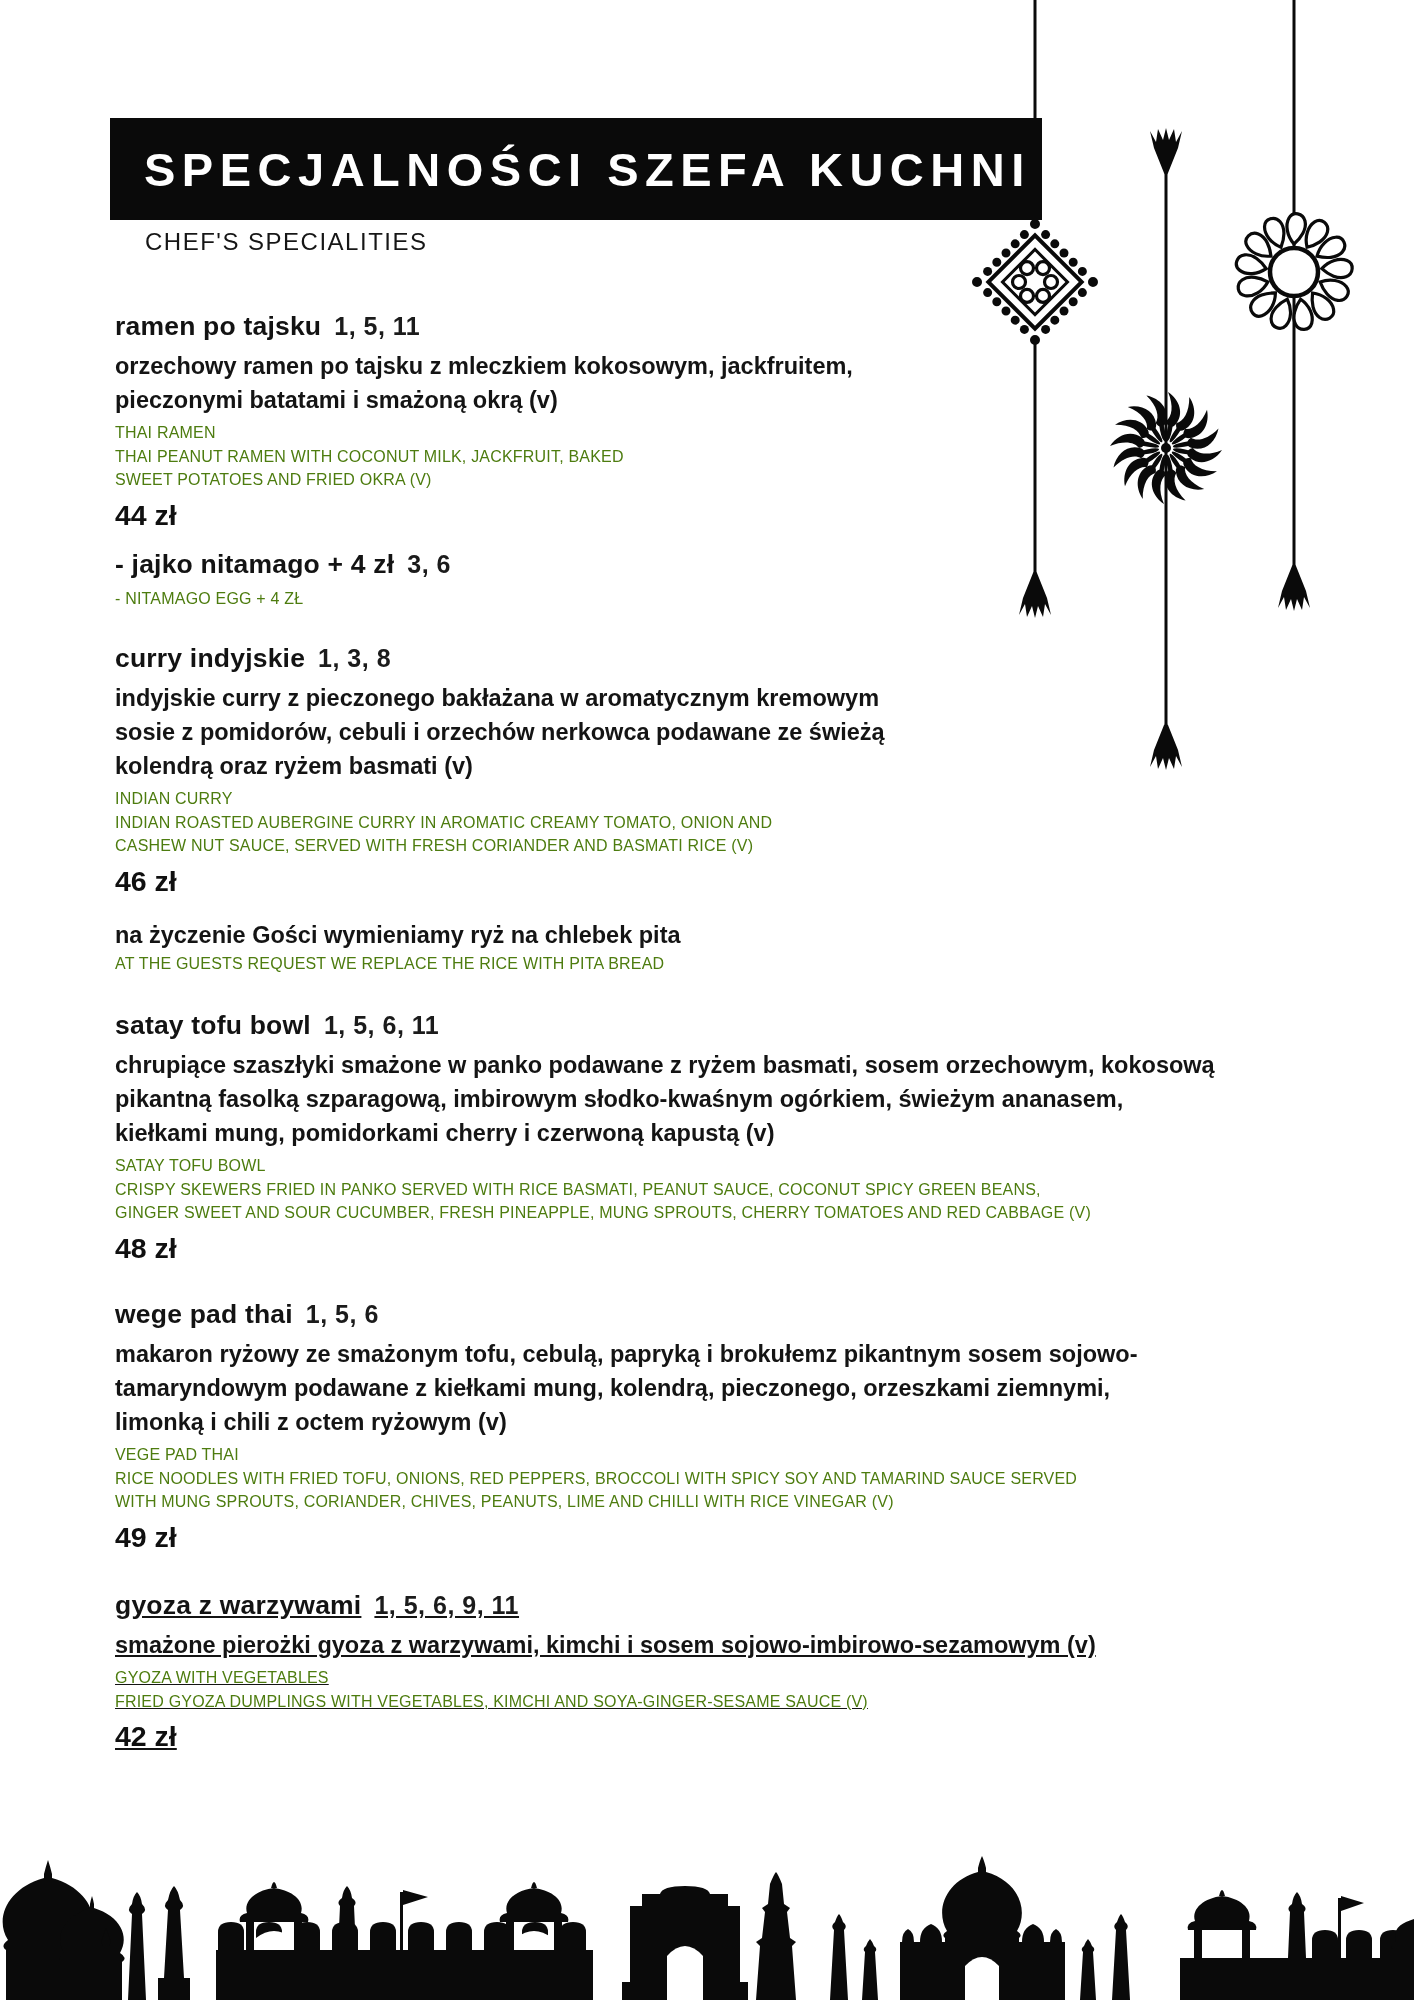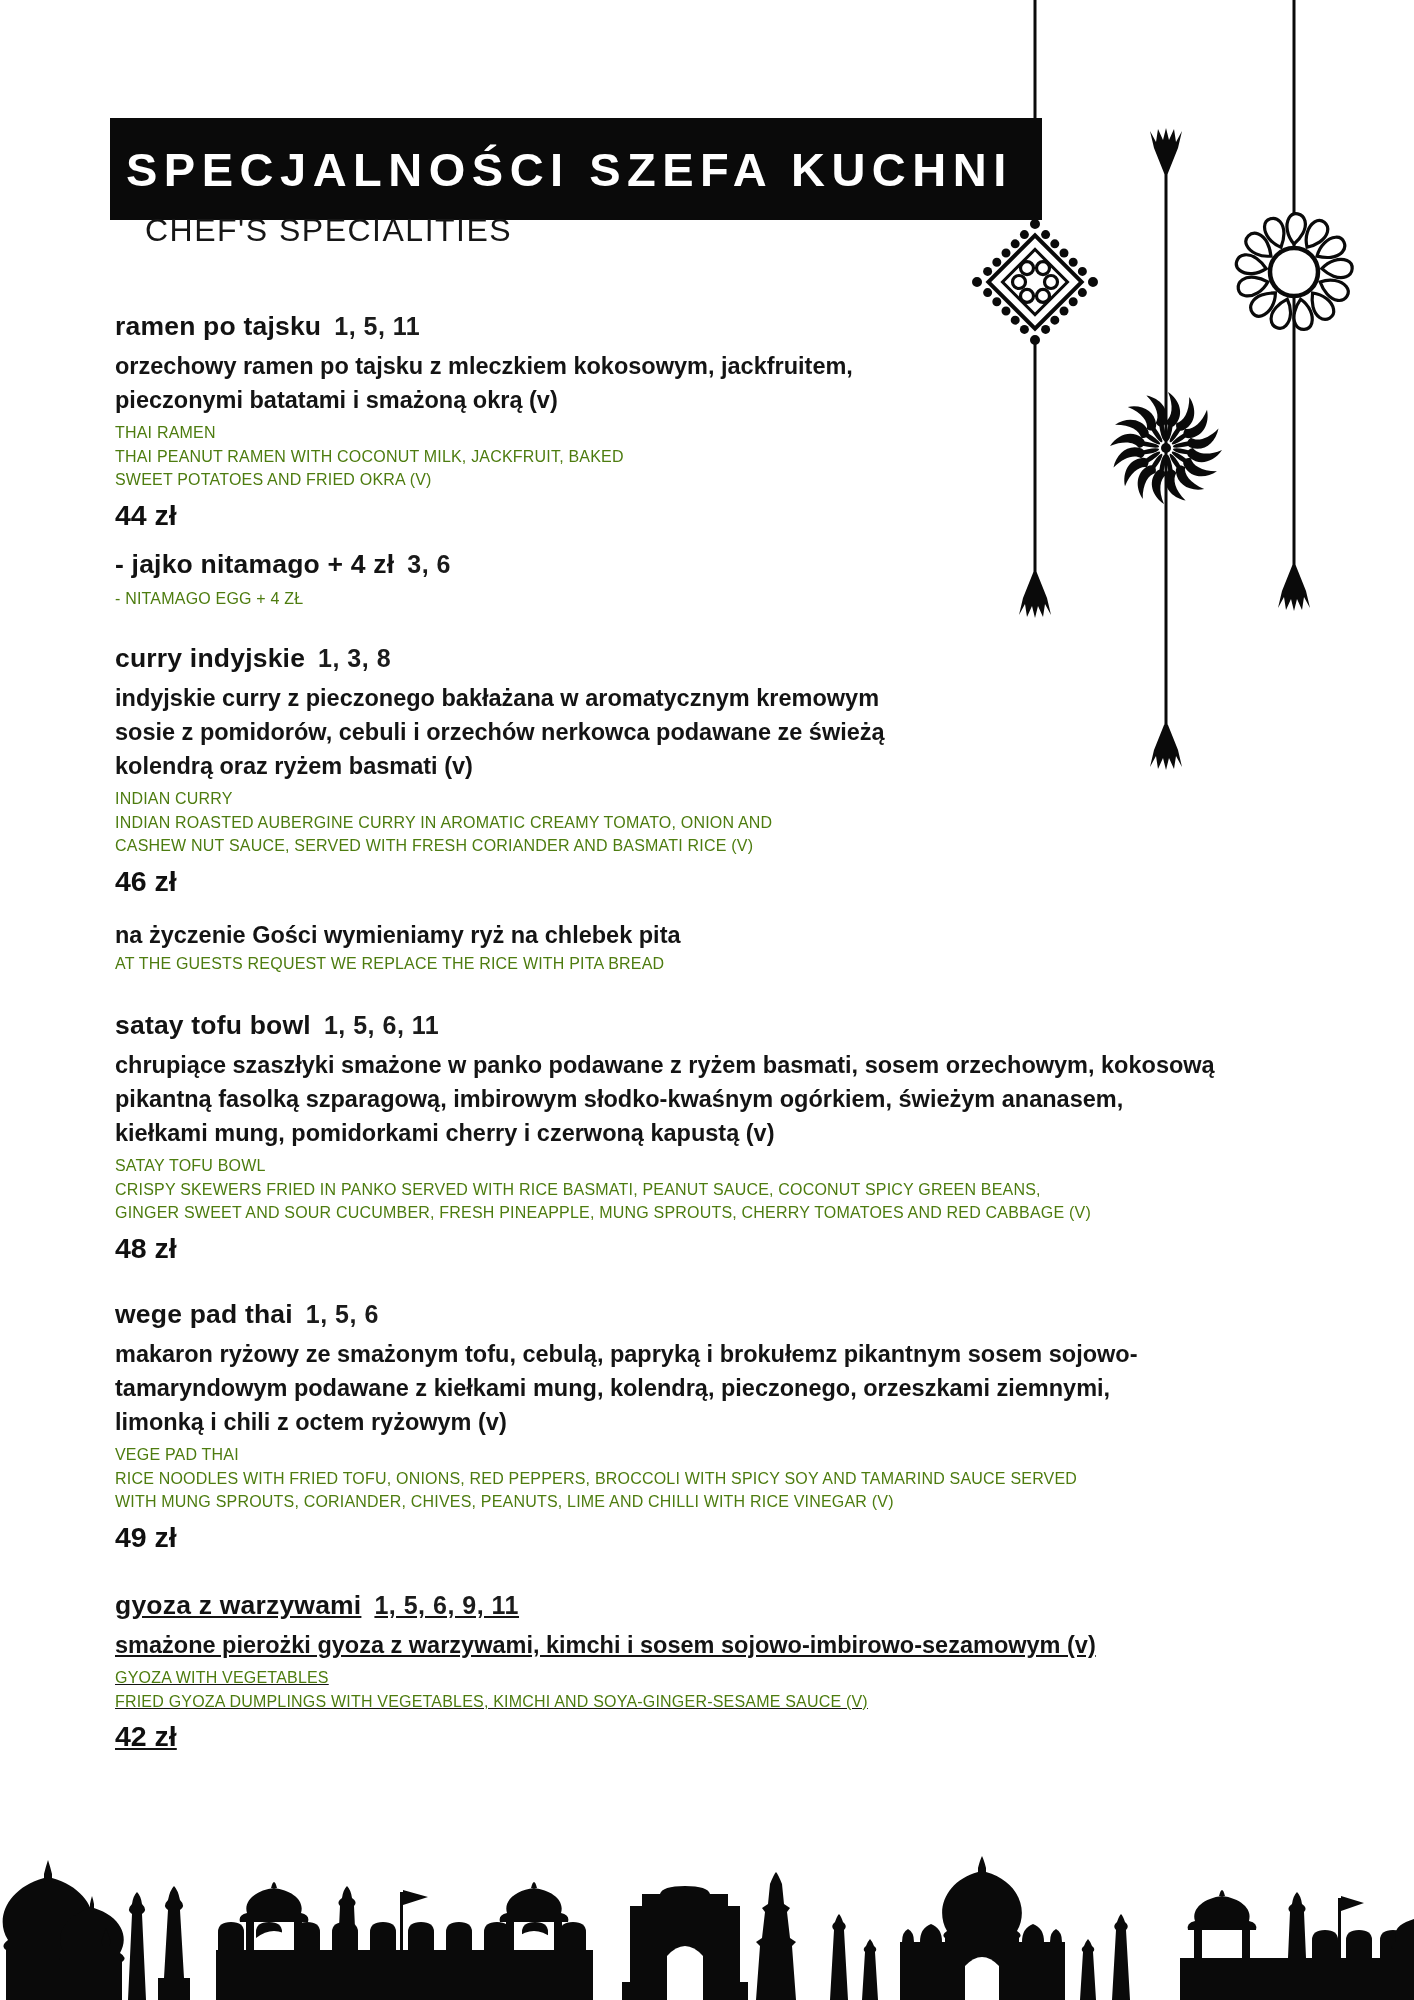--- a/index.html
+++ b/index.html
@@ -13,25 +13,25 @@
   .decor-svg { position:absolute; left:0; top:0; width:1414px; height:2000px; z-index:1; }
   .skyline-svg { position:absolute; left:0; bottom:0; width:1414px; height:150px; z-index:1; }
 
   
   .header-bar {
     position:absolute; left:110px; top:118px; width:932px; height:102px;
     background:#0a0a0a; z-index:2; display:flex; align-items:center;
   }
   .header-title {
     color:#ffffff; font-size:47px; font-weight:700; letter-spacing:6.5px;
-    padding-left:16px; white-space:nowrap;
+    padding-left:34px; white-space:nowrap;
   }
   .header-subtitle {
-    position:absolute; left:145px; top:212px; z-index:2;
-    font-size:32px; font-weight:400; letter-spacing:1.5px; color:#161616;
+    position:absolute; left:145px; top:228px; z-index:2;
+    font-size:24px; font-weight:400; letter-spacing:1.5px; color:#161616;
     white-space:nowrap;
   }
 
   
   .content { position:absolute; left:115px; top:0; width:1210px; z-index:2; }
   .section { position:absolute; left:0; width:1210px; }
   .dish-title-row { display:flex; align-items:baseline; gap:13px; margin-bottom:7px; }
   .dish-title { font-size:26.5px; font-weight:700; color:#131313; letter-spacing:0.2px; white-space:nowrap; }
   .dish-allergens { font-size:25px; font-weight:700; color:#1b1b1b; letter-spacing:0.5px; white-space:nowrap; }
   .pl-line { font-size:23.5px; font-weight:700; line-height:34px; color:#141414; white-space:nowrap; }

